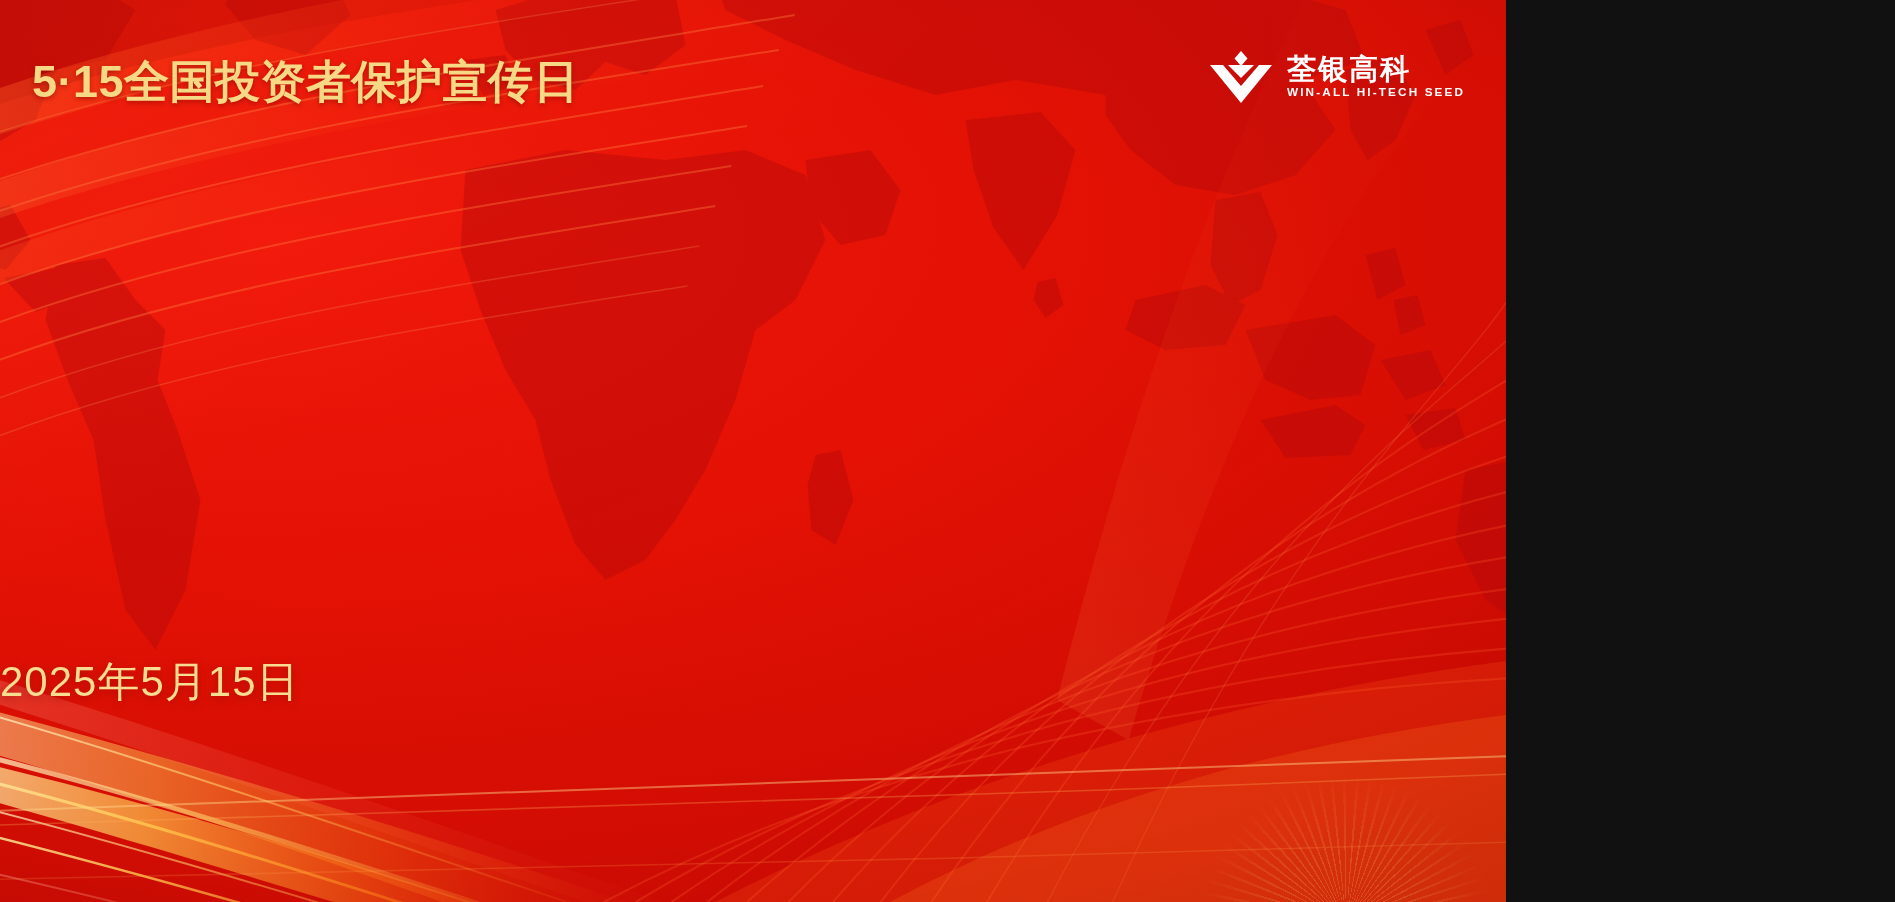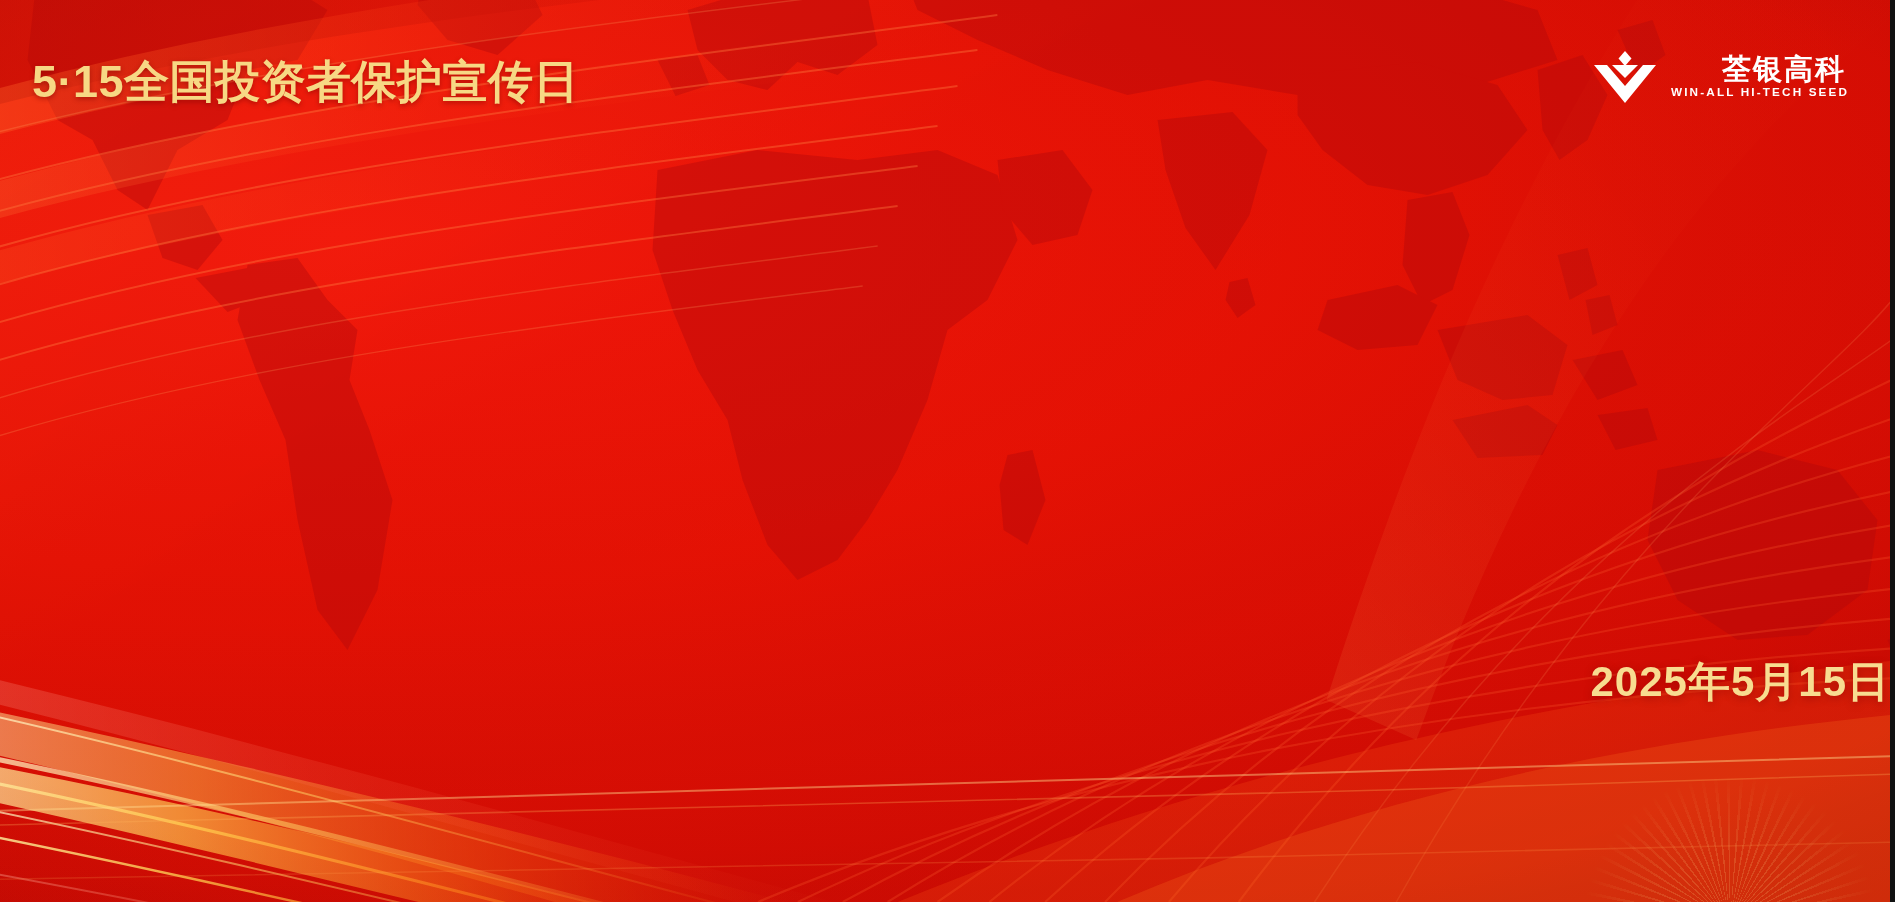--- a/index.html
+++ b/index.html
@@ -1,19 +1,19 @@
 <!DOCTYPE html>
 <html><head>
 <meta charset="utf-8">
 <style>
   html,body{margin:0;padding:0;background:#111;}
   *{box-sizing:border-box;}
   #banner{
     position:relative;
-    width:1890px;
+    width:1506px;
     height:902px;
     overflow:hidden;
     font-family:"Liberation Sans","DejaVu Sans",sans-serif;
     background:#404040;
   }
 
   
   .layer{position:absolute;inset:0;pointer-events:none;}
 
   #base-gradient{
@@ -73,21 +73,21 @@
     white-space:nowrap;
     z-index:9;
   }
 
   #logo{
     position:absolute;right:44px;top:50px;
     display:flex;align-items:center;gap:15px;
     z-index:9;
   }
   #logo-mark{width:62px;height:54px;flex:none;}
-  #logo-text{display:flex;flex-direction:column;gap:3px;align-items:flex-end;}
+  #logo-text{display:flex;flex-direction:column;gap:3px;}
   #logo-cn{
     font-size:29px;font-weight:bold;color:#fff;letter-spacing:2px;line-height:1;
   }
   #logo-en{
     font-size:11.5px;color:#fff;letter-spacing:2.1px;line-height:1;font-weight:bold;
     transform:scaleX(1.02);transform-origin:left center;
   }
 
   #headline{
     position:absolute;left:0;right:0;top:347px;
@@ -98,25 +98,25 @@
     font-weight:bold;
     letter-spacing:2px;
     line-height:1.08;
     white-space:nowrap;
     text-shadow:0 4px 14px rgba(120,2,0,.40);
   }
   #headline .gap{display:inline-block;width:56px;}
 
   #date{
     position:absolute;left:0;right:0;top:654px;
-    text-align:right;
+    text-align:left;
     z-index:9;
     color:#F8DC90;
     font-size:42px;
-    font-weight:bold;
+    font-weight:normal;
     letter-spacing:1px;
     text-shadow:0 2px 8px rgba(120,2,0,.45);
   }
 </style>
 </head>
 <body>
 
 <div id="banner">
 
   <div class="layer" id="base-gradient"></div>

